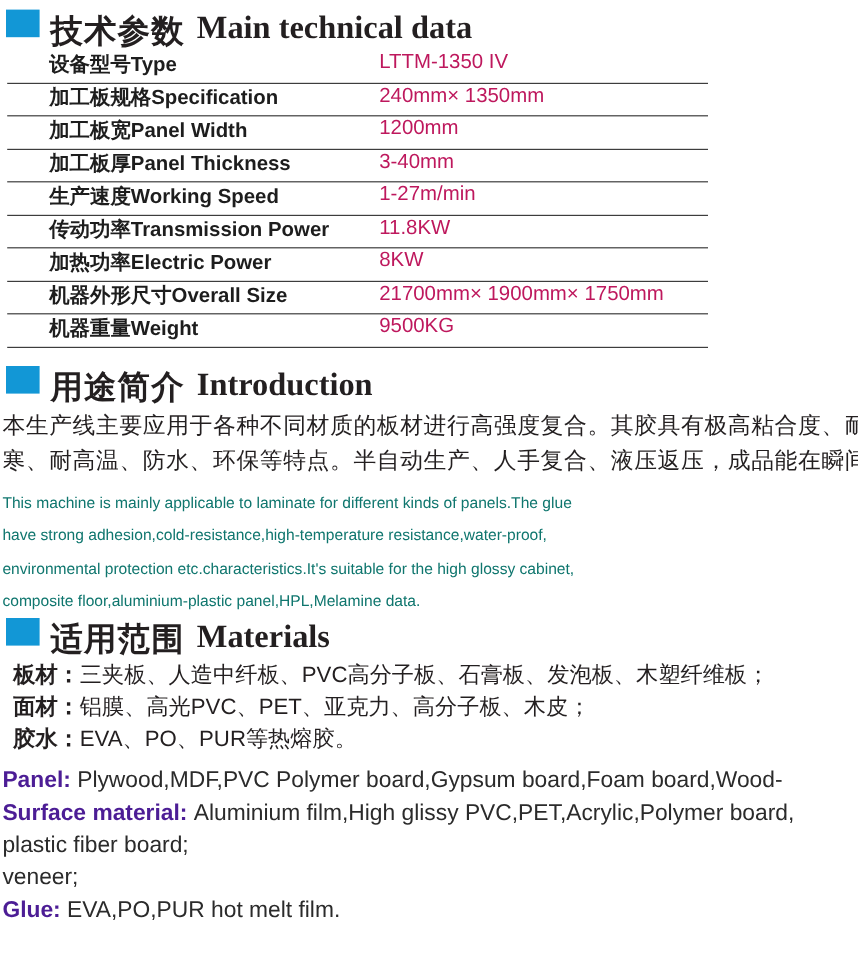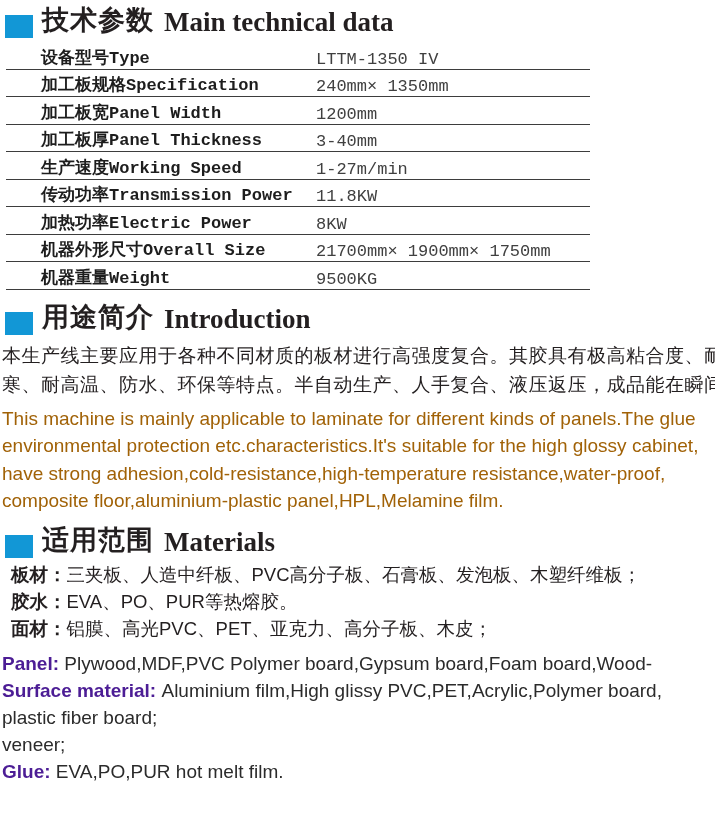--- a/index.html
+++ b/index.html
@@ -10,21 +10,21 @@
     background: #ffffff;
     overflow: hidden;
     box-sizing: border-box;
     padding: 8px 0 0 0;
     font-family: "Liberation Sans", sans-serif;
     color: #231f20;
   }
   
   .sec-header {
     display: flex;
-    align-items: flex-end;
+    align-items: flex-start;
     height: 30px;
     margin-left: 5px;
   }
   .sq {
     display: inline-block;
     width: 28px;
     height: 23px;
     background: #1297d6;
     margin-right: 9px;
     flex: 0 0 auto;
@@ -43,73 +43,72 @@
     margin-left: 10px;
     white-space: nowrap;
   }
   
   .spec-table {
     margin: 4px 0 0 6px;
     width: 584px;
   }
   .spec-row {
     display: flex;
-    align-items: flex-end;
+    align-items: flex-start;
     height: 26.5px;
     border-bottom: 1.8px solid #3d3d3d;
-    font-family: Liberation Mono, monospace;
   }
   .spec-label {
     width: 310px;
     padding-left: 35px;
     box-sizing: border-box;
     font-weight: bold;
     font-size: 17px;
     color: #1d1d1d;
     white-space: nowrap;
   }
   .spec-value {
     font-size: 17px;
-    color: #404040;
+    color: #be185d;
     white-space: nowrap;
   }
   
   .para { padding-left: 2px; }
   .para .line { white-space: nowrap; }
   .zh-para { margin-top: 6px; }
   .zh-para .line {
     font-size: 19px;
     line-height: 29.5px;
     letter-spacing: 0.5px;
   }
   .en-para { margin-top: 5px; }
   .en-para .line {
-    font-size: 19px;
+    font-size: 13px;
     line-height: 27.5px;
-    color: #a16207;
+    color: #0f766e;
   }
   
   .mat-zh { margin-top: 3px; padding-left: 11px; }
   .mat-zh .line {
     font-size: 18.5px;
     line-height: 27px;
     white-space: nowrap;
   }
   .mat-zh .m-label { font-weight: bold; }
   .mat-en { margin-top: 8px; padding-left: 2px; }
   .mat-en .line {
     font-size: 19px;
     line-height: 27px;
     white-space: nowrap;
     color: #2b2b2b;
   }
   .mat-en .m-label { font-weight: bold; color: #4c1d95; }
   .hdr-technical { margin-top: 0; }
   .hdr-introduction { margin-top: 15px; }
-  .hdr-materials { margin-top: 13px; }
+  .hdr-materials { }
 </style>
 </head>
 <body>
 
 <div class="page">
 
   <div class="sec-header hdr-technical">
     <span class="sq"></span>
     <span class="t-zh">技术参数</span>
     <span class="t-en">Main technical data</span>
@@ -159,35 +158,35 @@
     <span class="t-zh">用途简介</span>
     <span class="t-en">Introduction</span>
   </div>
 
   <div class="para zh-para" id="intro-zh">
       <div class="line">本生产线主要应用于各种不同材质的板材进行高强度复合。其胶具有极高粘合度、耐</div>
       <div class="line">寒、耐高温、防水、环保等特点。半自动生产、人手复合、液压返压，成品能在瞬间达</div>
     </div>
   <div class="para en-para" id="intro-en">
       <div class="line">This machine is mainly applicable to laminate for different kinds of panels.The glue</div>
+      <div class="line">have strong adhesion,cold-resistance,high-temperature resistance,water-proof,</div>
       <div class="line">environmental protection etc.characteristics.It's suitable for the high glossy cabinet,</div>
-      <div class="line">have strong adhesion,cold-resistance,high-temperature resistance,water-proof,</div>
-      <div class="line">composite floor,aluminium-plastic panel,HPL,Melamine film.</div>
+      <div class="line">composite floor,aluminium-plastic panel,HPL,Melamine data.</div>
     </div>
 
   <div class="sec-header hdr-materials">
     <span class="sq"></span>
     <span class="t-zh">适用范围</span>
     <span class="t-en">Materials</span>
   </div>
 
   <div class="mat-zh" id="mat-zh">
       <div class="line"><span class="m-label">板材：</span><span>三夹板、人造中纤板、PVC高分子板、石膏板、发泡板、木塑纤维板；</span></div>
+      <div class="line"><span class="m-label">面材：</span><span>铝膜、高光PVC、PET、亚克力、高分子板、木皮；</span></div>
       <div class="line"><span class="m-label">胶水：</span><span>EVA、PO、PUR等热熔胶。</span></div>
-      <div class="line"><span class="m-label">面材：</span><span>铝膜、高光PVC、PET、亚克力、高分子板、木皮；</span></div>
     </div>
   <div class="mat-en" id="mat-en">
       <div class="line"><span class="m-label">Panel: </span><span>Plywood,MDF,PVC Polymer board,Gypsum board,Foam board,Wood-</span></div>
       <div class="line"><span class="m-label">Surface material: </span><span>Aluminium film,High glissy PVC,PET,Acrylic,Polymer board,</span></div>
       <div class="line">plastic fiber board;</div>
       <div class="line">veneer;</div>
       <div class="line"><span class="m-label">Glue: </span><span>EVA,PO,PUR hot melt film.</span></div>
     </div>
 
 </div>

